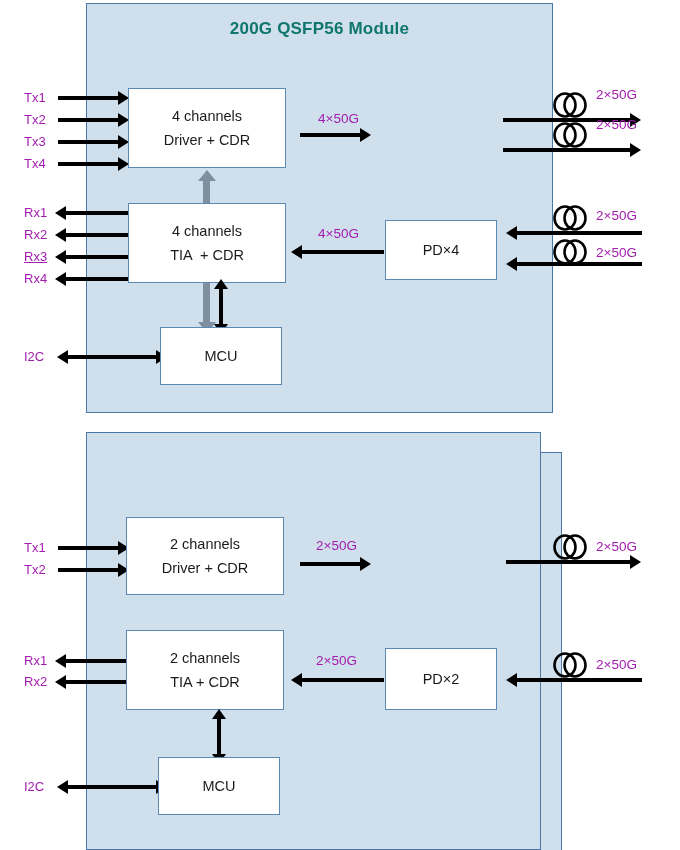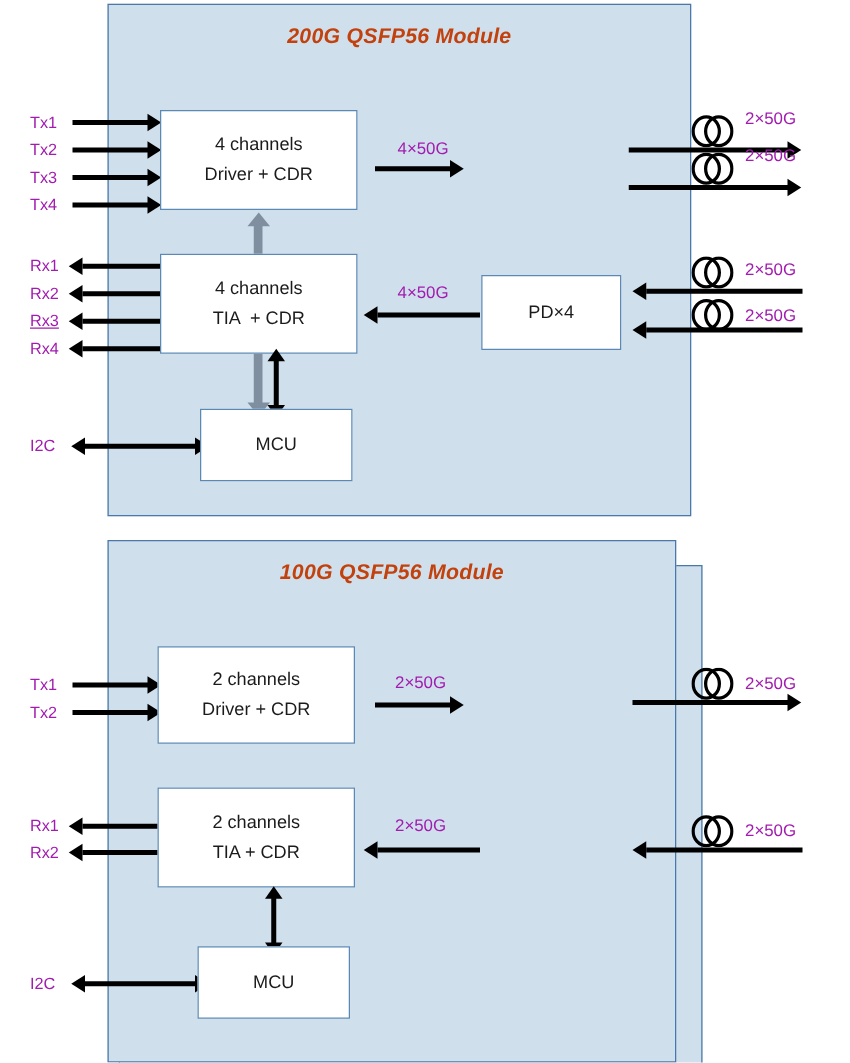--- a/index.html
+++ b/index.html
@@ -29,25 +29,24 @@
   .module-shadow {
     position: absolute;
     background: #cfdfec;
     border: 1px solid #4a78a8;
     box-sizing: border-box;
   }
   .module-title {
     position: absolute;
     width: 100%;
     text-align: center;
-    color: #c2410c;
+    color: #0f766e;
     font-weight: bold;
     font-size: 17px;
     letter-spacing: 0.2px;
-    font-style: italic;
   }
   
   .block {
     position: absolute;
     background: #ffffff;
     border: 1px solid #5b89b5;
     box-sizing: border-box;
     display: flex;
     flex-direction: column;
     align-items: center;
@@ -226,21 +225,20 @@
   <div class="head-l" style="left:57px; top:350px;"></div>
   <div class="head-r" style="left:156px; top:350px;"></div>
 
   <div class="block" style="left:160px; top:327px; width:122px; height:58px;">
     <span>MCU</span>
   </div>
 
   <div class="module-shadow" style="left:95px; top:452px; width:467px; height:410px;"></div>
   <div class="module" style="left:86px; top:432px; width:455px; height:418px;"></div>
 
-  <div class="module-title" style="left:86px; top:448px; width:455px;">100G QSFP56 Module</div>
 
   <div class="lbl sig" style="left:24px; top:540px;">Tx1</div>
   <div class="lbl sig" style="left:24px; top:562px;">Tx2</div>
 
   <div class="arrow-h" style="left:58px; top:546px; width:62px;"></div>
   <div class="head-r" style="left:118px; top:541px;"></div>
   <div class="arrow-h" style="left:58px; top:568px; width:62px;"></div>
   <div class="head-r" style="left:118px; top:563px;"></div>
 
   <div class="block" style="left:126px; top:517px; width:158px; height:78px;">
@@ -271,20 +269,23 @@
 
   <div class="block" style="left:126px; top:630px; width:158px; height:80px;">
     <span>2 channels</span>
     <span class="l2">TIA + CDR</span>
   </div>
 
   <div class="lbl rate" style="left:316px; top:653px;">2×50G</div>
   <div class="arrow-h" style="left:302px; top:678px; width:82px;"></div>
   <div class="head-l" style="left:291px; top:673px;"></div>
 
+  <div class="block" style="left:385px; top:648px; width:112px; height:62px;">
+    <span>PD×2</span>
+  </div>
 
   <div class="arrow-h" style="left:517px; top:678px; width:125px;"></div>
   <div class="head-l" style="left:506px; top:673px;"></div>
   <svg class="fiber" style="left:553px; top:652px;" viewBox="0 0 34 26">
     <ellipse cx="12" cy="13" rx="10.5" ry="11.5" fill="none" stroke="#000" stroke-width="2.6"></ellipse>
     <ellipse cx="22" cy="13" rx="10.5" ry="11.5" fill="none" stroke="#000" stroke-width="2.6"></ellipse>
   </svg>
   <div class="lbl rate" style="left:596px; top:657px;">2×50G</div>
 
   <div class="arrow-v" style="left:217px; top:718px; height:38px;"></div>

